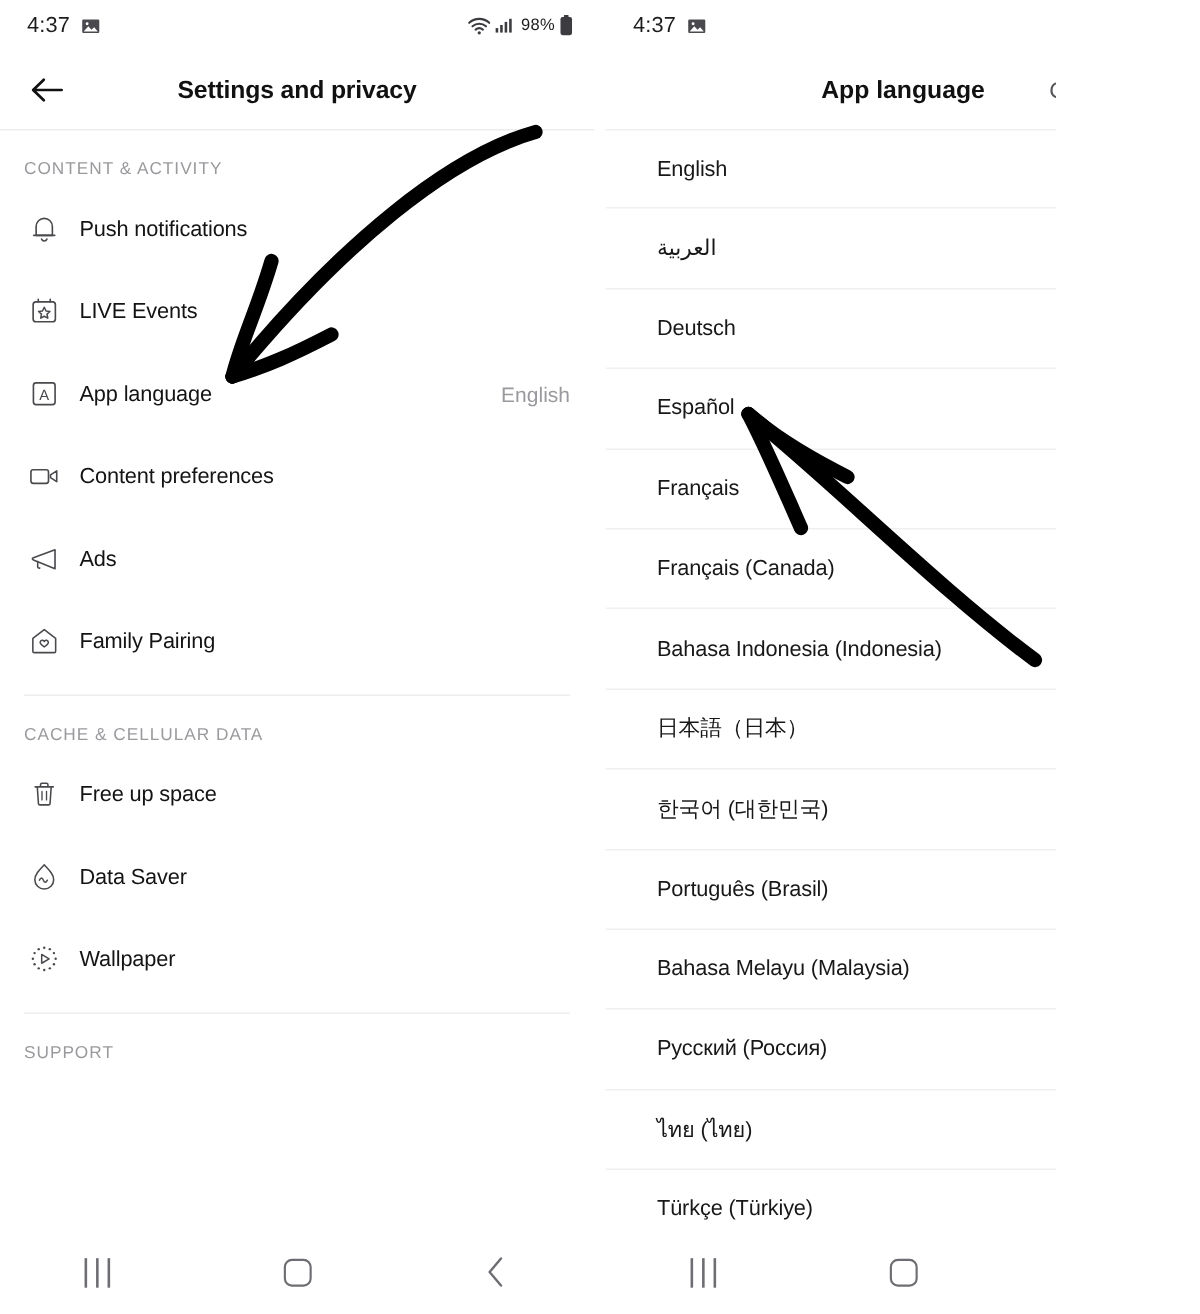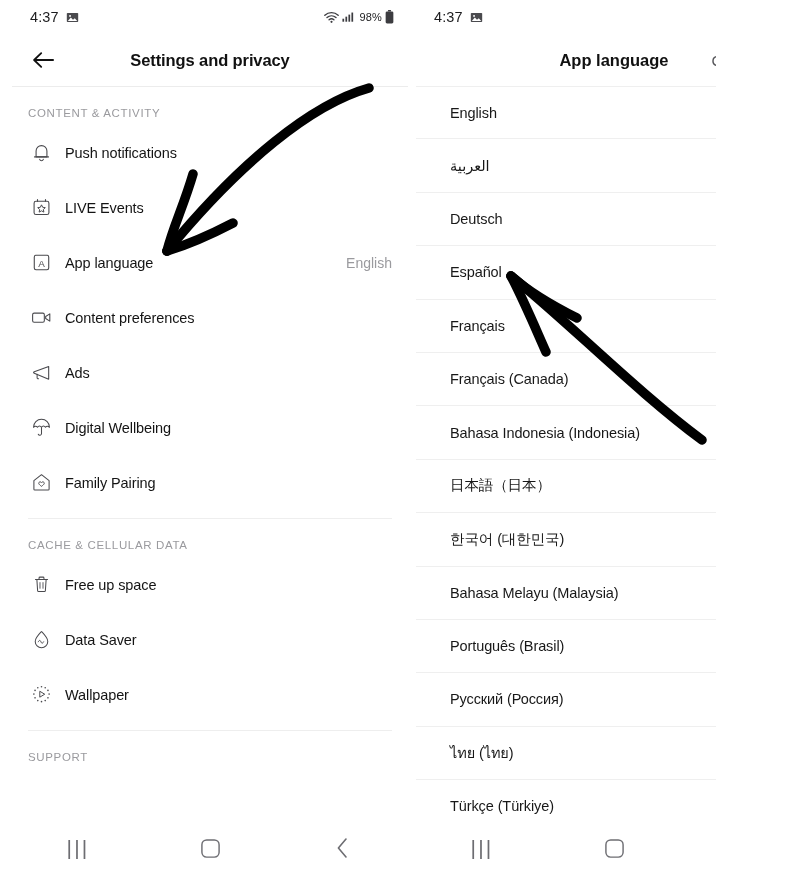--- a/index.html
+++ b/index.html
@@ -8,21 +8,20 @@
     background:#ffffff;
     font-family:"Liberation Sans", sans-serif;
     -webkit-font-smoothing:antialiased;
   }
   .screen {
     position:relative;
     width:704px; height:876px;
     display:flex;
     background:#ffffff;
     overflow:hidden;
-    margin-left:12px;
   }
   .panel {
     position:relative;
     width:396px;
     height:876px;
     background:#ffffff;
     flex:0 0 auto;
   }
   .panel-gap { width:8px; height:876px; background:#ffffff; flex:0 0 auto; }
 
@@ -229,29 +228,20 @@
     <div class="row">
       <span class="ricon">
         <svg width="20" height="18" viewBox="0 0 21 19">
           <path d="M18.6 2.6 L3.4 8.2 c-1 .4 -1 1.2 0 1.6 L18.6 16 Z" stroke="#4a4a4e" stroke-width="1.15" fill="none" stroke-linejoin="round"></path>
           <path d="M6.4 10.9 V14.4 c0 .9 .7 1.4 1.5 1.1" stroke="#4a4a4e" stroke-width="1.1" fill="none" stroke-linecap="round"></path>
         </svg>
       </span>
       <span class="rlabel">Ads</span>
     </div>
 
-    <div class="row">
-      <span class="ricon">
-        <svg width="19" height="19" viewBox="0 0 20 20">
-          <path d="M1.6 9.8 a8.4 8.4 0 0 1 16.8 0 c-1.6 -1.6 -3.2 -1.6 -4.2 0 c-1.2 -1.8 -3.2 -1.8 -4.2 0 c-1.2 -1.8 -3.2 -1.8 -4.2 0 c-1.2 -1.6 -2.8 -1.6 -4.2 0 Z" stroke="#4a4a4e" stroke-width="1.1" fill="none" stroke-linejoin="round"></path>
-          <path d="M10 10 V16.6 a1.8 1.8 0 0 1 -3.4 .6" stroke="#4a4a4e" stroke-width="1.1" fill="none" stroke-linecap="round"></path>
-        </svg>
-      </span>
-      <span class="rlabel">Digital Wellbeing</span>
-    </div>
 
     <div class="row">
       <span class="ricon">
         <svg width="19" height="19" viewBox="0 0 20 20">
           <path d="M10 1.8 L18 8 V17 a1 1 0 0 1 -1 1 H3 a1 1 0 0 1 -1 -1 V8 Z" stroke="#4a4a4e" stroke-width="1.1" fill="none" stroke-linejoin="round"></path>
           <path d="M10 14 C7 11.9 6.6 10.8 7.5 9.8 c.8 -.9 1.9 -.5 2.5 .4 c.6 -.9 1.7 -1.3 2.5 -.4 c.9 1 .5 2.1 -2.5 4.2 Z" stroke="#4a4a4e" stroke-width="1.05" fill="none" stroke-linejoin="round"></path>
         </svg>
       </span>
       <span class="rlabel">Family Pairing</span>
     </div>
@@ -402,24 +392,24 @@
         <div class="lang-row">
           <span class="lang-name">Bahasa Indonesia (Indonesia)</span>
         </div>
         <div class="lang-row">
           <span class="lang-name">日本語（日本）</span>
         </div>
         <div class="lang-row">
           <span class="lang-name">한국어 (대한민국)</span>
         </div>
         <div class="lang-row">
+          <span class="lang-name">Português (Brasil)</span>
+        </div>
+        <div class="lang-row">
           <span class="lang-name">Bahasa Melayu (Malaysia)</span>
-        </div>
-        <div class="lang-row">
-          <span class="lang-name">Português (Brasil)</span>
         </div>
         <div class="lang-row">
           <span class="lang-name">Русский (Россия)</span>
         </div>
         <div class="lang-row">
           <span class="lang-name">ไทย (ไทย)</span>
         </div>
         <div class="lang-row">
           <span class="lang-name">Türkçe (Türkiye)</span>
         </div>

